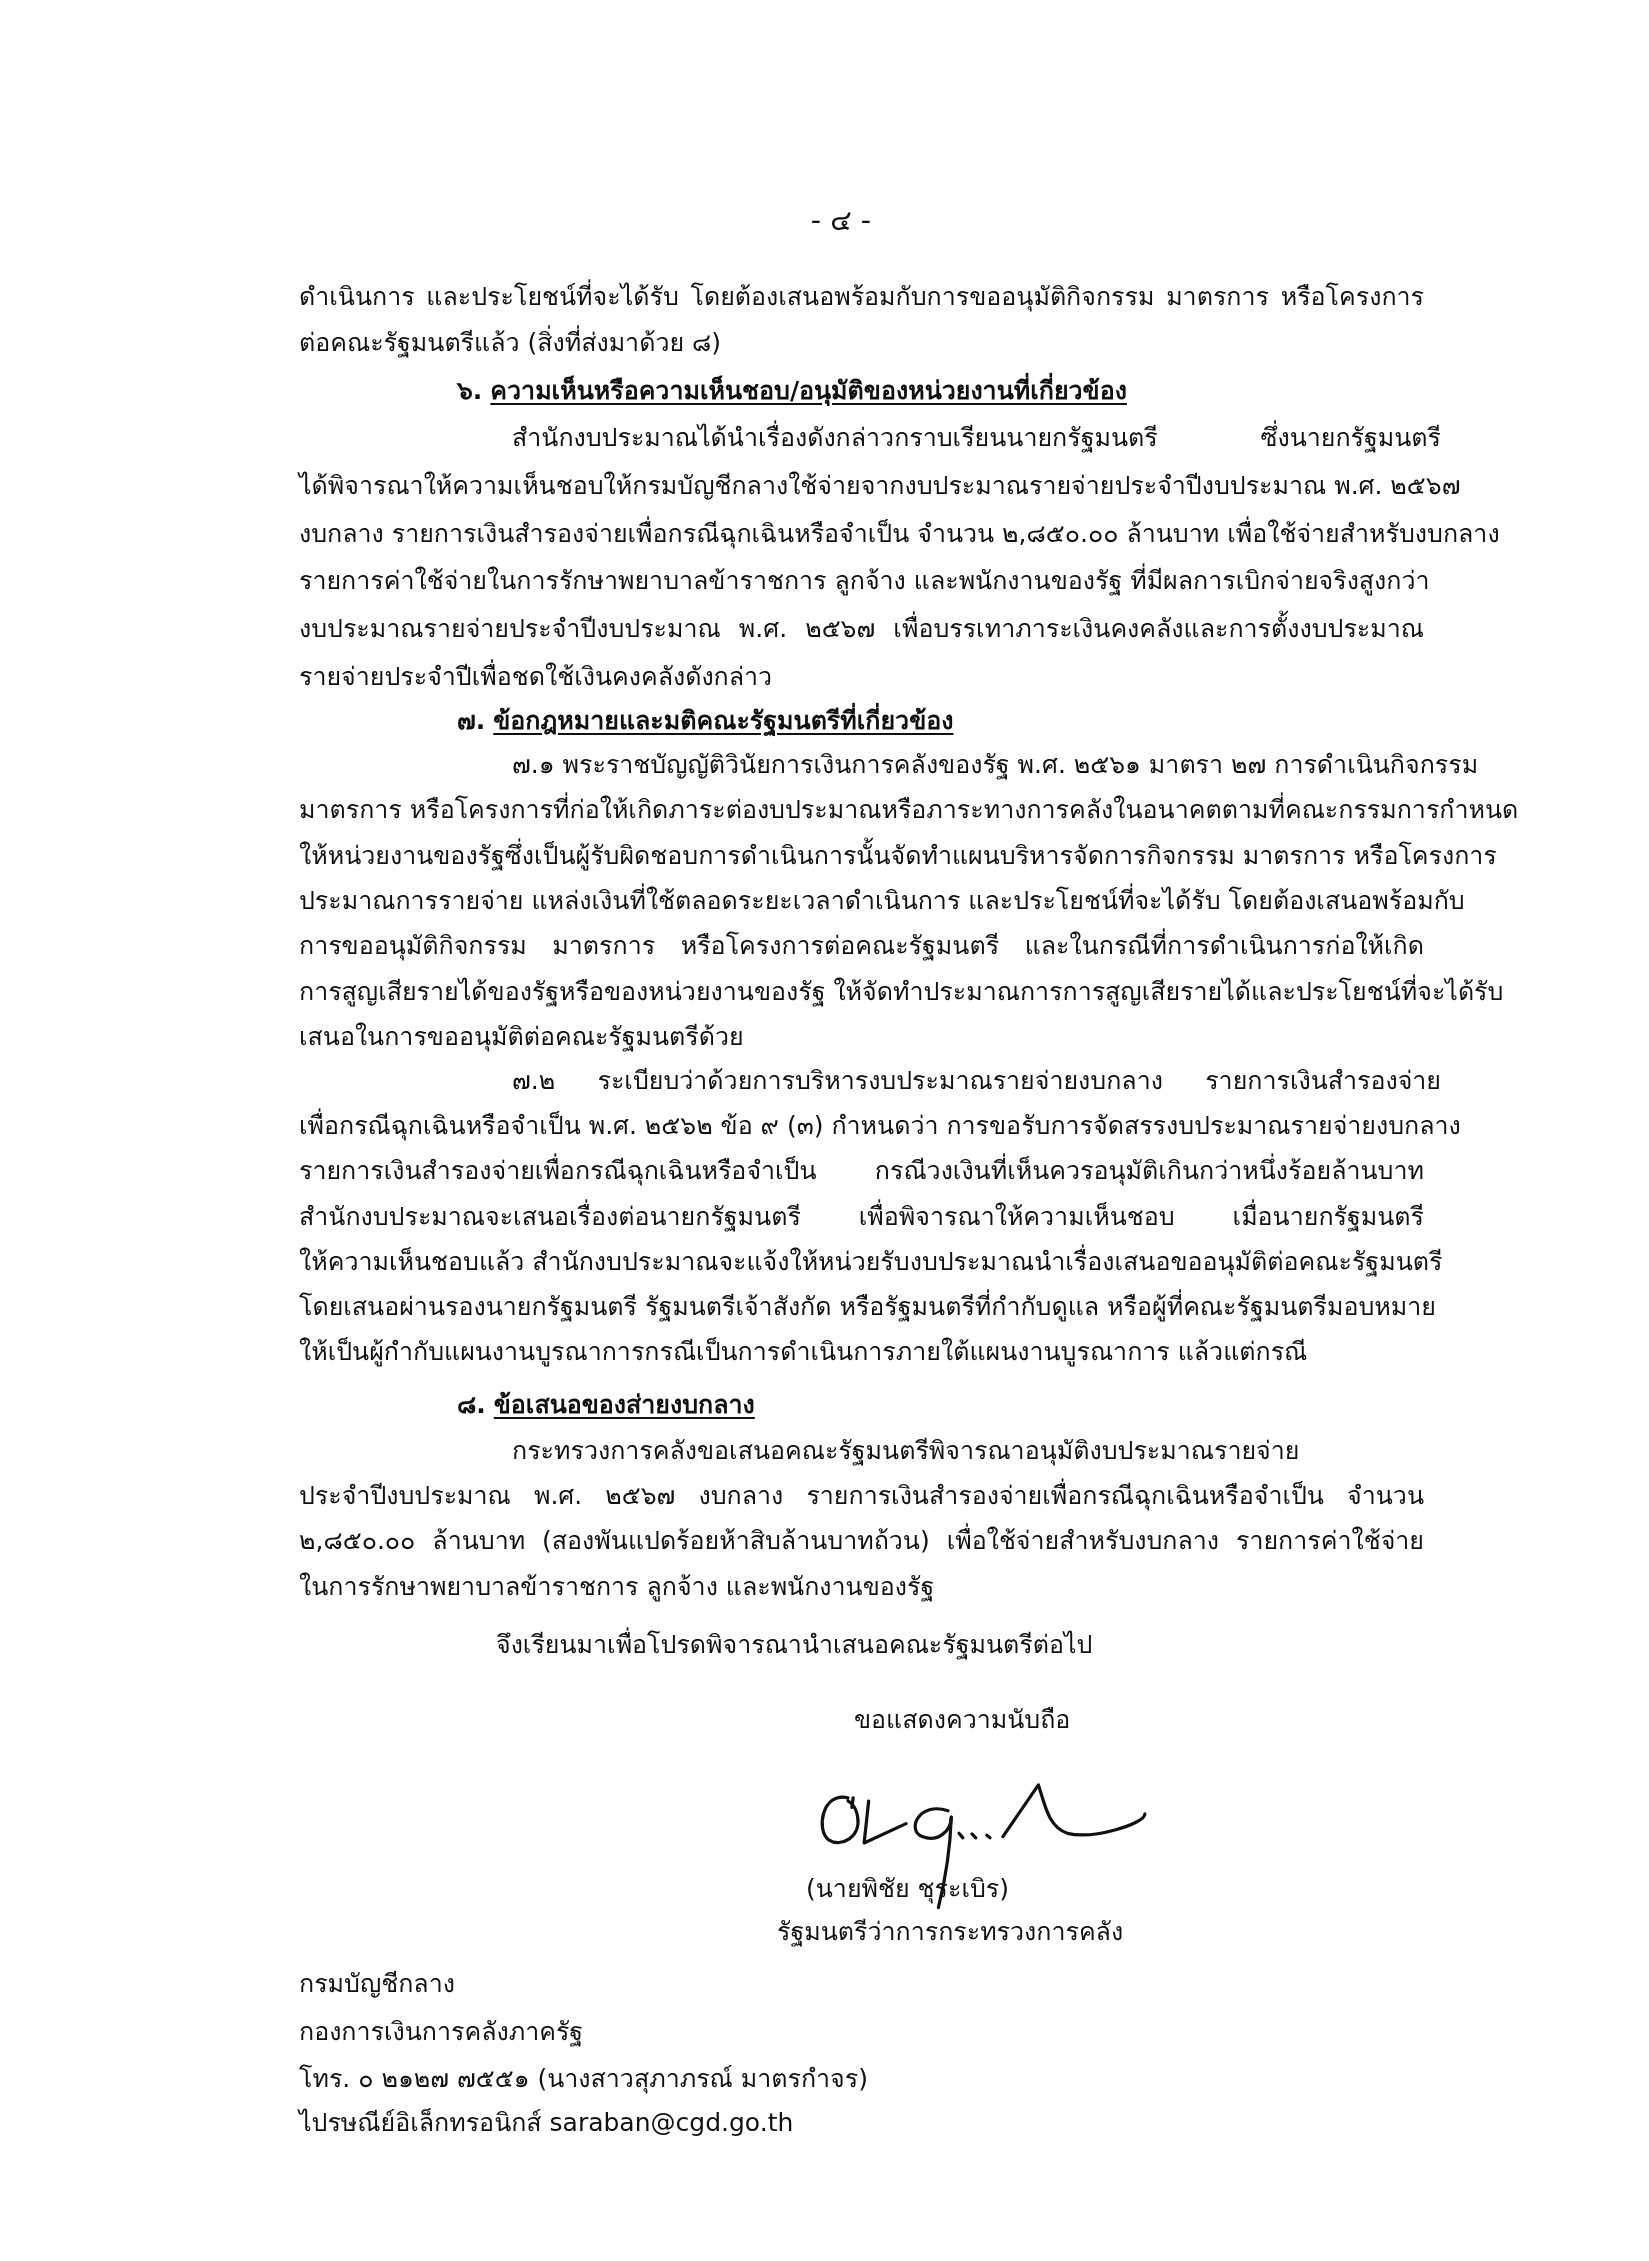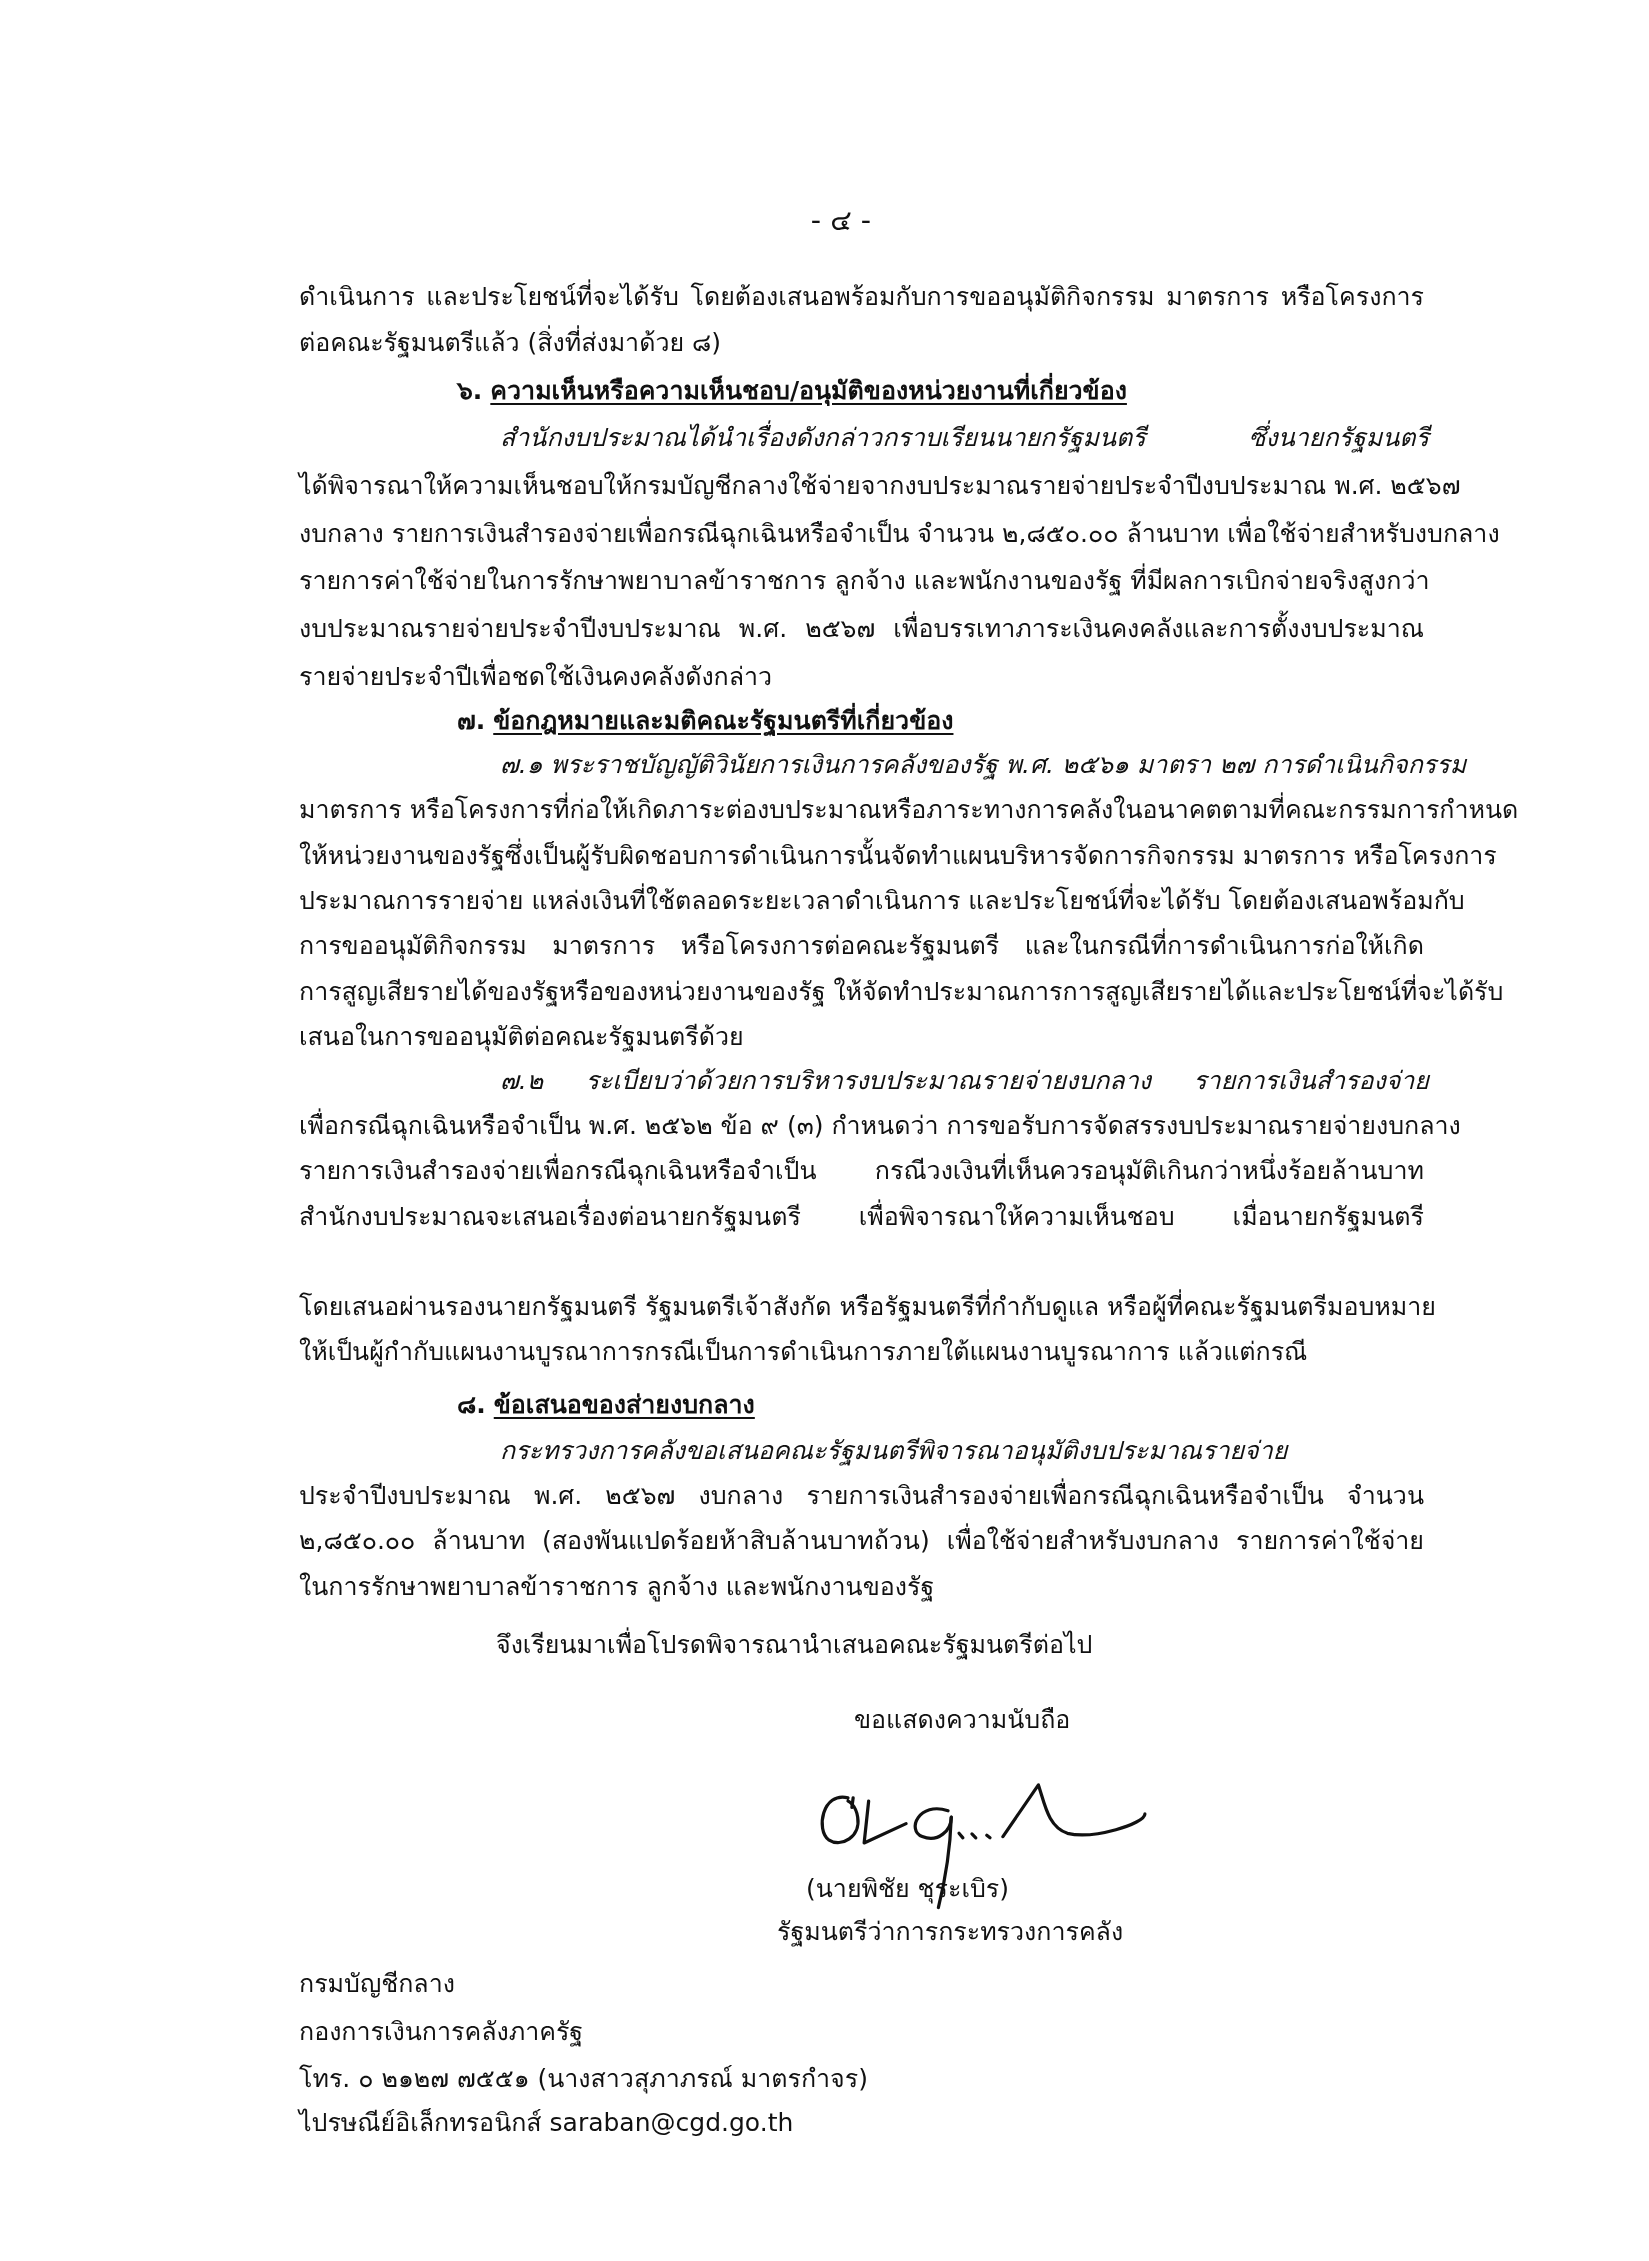--- a/index.html
+++ b/index.html
@@ -2,21 +2,21 @@
 <html style="font-size:10.3px"><head>
 <meta charset="utf-8">
 <style>
   html, body { margin: 0; padding: 0; background: #ffffff; }
   body { width: 1649px; height: 2261px; position: relative; overflow: hidden;
          font-family: "DejaVu Sans", "Liberation Sans", sans-serif; color: #111; }
   .page { position: absolute; left: 0; top: 0; width: 1649px; height: 2261px; background: #fff; }
   .ln { position: absolute; font-size: 25px; line-height: 39px; white-space: nowrap; }
   .full { left: 299px; width: 1125px; text-align: justify; text-align-last: justify; }
   .last { text-align: right; text-align-last: left; }
-  .ind { left: 500px; width: 929px; text-align: justify; text-align-last: justify; font-style: italic; }
+  .ind { left: 512px; width: 929px; text-align: justify; text-align-last: justify; }
   .head { left: 457px; }
   .head .u { text-decoration: underline; text-underline-offset: 3.9px; font-weight: bold; margin-top: 20px; }
   .head .n { font-weight: bold; }
   .pagenum { position: absolute; left: 802px; top: 197px; width: 78px; text-align: center; font-size: 28.5px; }
   .sig { position: absolute; left: 809px; top: 1772px; width: 362px; height: 142px; }
 </style>
 </head>
 <body>
 
 <div class="page">
@@ -46,20 +46,21 @@
   <div class="ln full" style="top:836px">ให้หน่วยงานของรัฐซึ่งเป็นผู้รับผิดชอบการดำเนินการนั้นจัดทำแผนบริหารจัดการกิจกรรม มาตรการ หรือโครงการ</div>
   <div class="ln full" style="top:881px">ประมาณการรายจ่าย แหล่งเงินที่ใช้ตลอดระยะเวลาดำเนินการ และประโยชน์ที่จะได้รับ โดยต้องเสนอพร้อมกับ</div>
   <div class="ln full" style="top:926px">การขออนุมัติกิจกรรม มาตรการ หรือโครงการต่อคณะรัฐมนตรี และในกรณีที่การดำเนินการก่อให้เกิด</div>
   <div class="ln full" style="top:972px">การสูญเสียรายได้ของรัฐหรือของหน่วยงานของรัฐ ให้จัดทำประมาณการการสูญเสียรายได้และประโยชน์ที่จะได้รับ</div>
   <div class="ln full last" style="top:1017px">เสนอในการขออนุมัติต่อคณะรัฐมนตรีด้วย</div>
 
   <div class="ln ind" style="top:1061px">๗.๒ ระเบียบว่าด้วยการบริหารงบประมาณรายจ่ายงบกลาง รายการเงินสำรองจ่าย</div>
   <div class="ln full" style="top:1106px">เพื่อกรณีฉุกเฉินหรือจำเป็น พ.ศ. ๒๕๖๒ ข้อ ๙ (๓) กำหนดว่า การขอรับการจัดสรรงบประมาณรายจ่ายงบกลาง</div>
   <div class="ln full" style="top:1151px">รายการเงินสำรองจ่ายเพื่อกรณีฉุกเฉินหรือจำเป็น กรณีวงเงินที่เห็นควรอนุมัติเกินกว่าหนึ่งร้อยล้านบาท</div>
   <div class="ln full" style="top:1197px">สำนักงบประมาณจะเสนอเรื่องต่อนายกรัฐมนตรี เพื่อพิจารณาให้ความเห็นชอบ เมื่อนายกรัฐมนตรี</div>
+  <div class="ln full" style="top:1242px">ให้ความเห็นชอบแล้ว สำนักงบประมาณจะแจ้งให้หน่วยรับงบประมาณนำเรื่องเสนอขออนุมัติต่อคณะรัฐมนตรี</div>
   <div class="ln full" style="top:1287px">โดยเสนอผ่านรองนายกรัฐมนตรี รัฐมนตรีเจ้าสังกัด หรือรัฐมนตรีที่กำกับดูแล หรือผู้ที่คณะรัฐมนตรีมอบหมาย</div>
   <div class="ln full last" style="top:1332px">ให้เป็นผู้กำกับแผนงานบูรณาการกรณีเป็นการดำเนินการภายใต้แผนงานบูรณาการ แล้วแต่กรณี</div>
 
   <div class="ln head" style="top:1385px">
     <span class="n">๘.</span>
     <span class="u">ข้อเสนอของส่ายงบกลาง</span>
   </div>
   <div class="ln ind" style="top:1431px">กระทรวงการคลังขอเสนอคณะรัฐมนตรีพิจารณาอนุมัติงบประมาณรายจ่าย</div>
   <div class="ln full" style="top:1476px">ประจำปีงบประมาณ พ.ศ. ๒๕๖๗ งบกลาง รายการเงินสำรองจ่ายเพื่อกรณีฉุกเฉินหรือจำเป็น จำนวน</div>
   <div class="ln full" style="top:1521px">๒,๘๕๐.๐๐ ล้านบาท (สองพันแปดร้อยห้าสิบล้านบาทถ้วน) เพื่อใช้จ่ายสำหรับงบกลาง รายการค่าใช้จ่าย</div>

